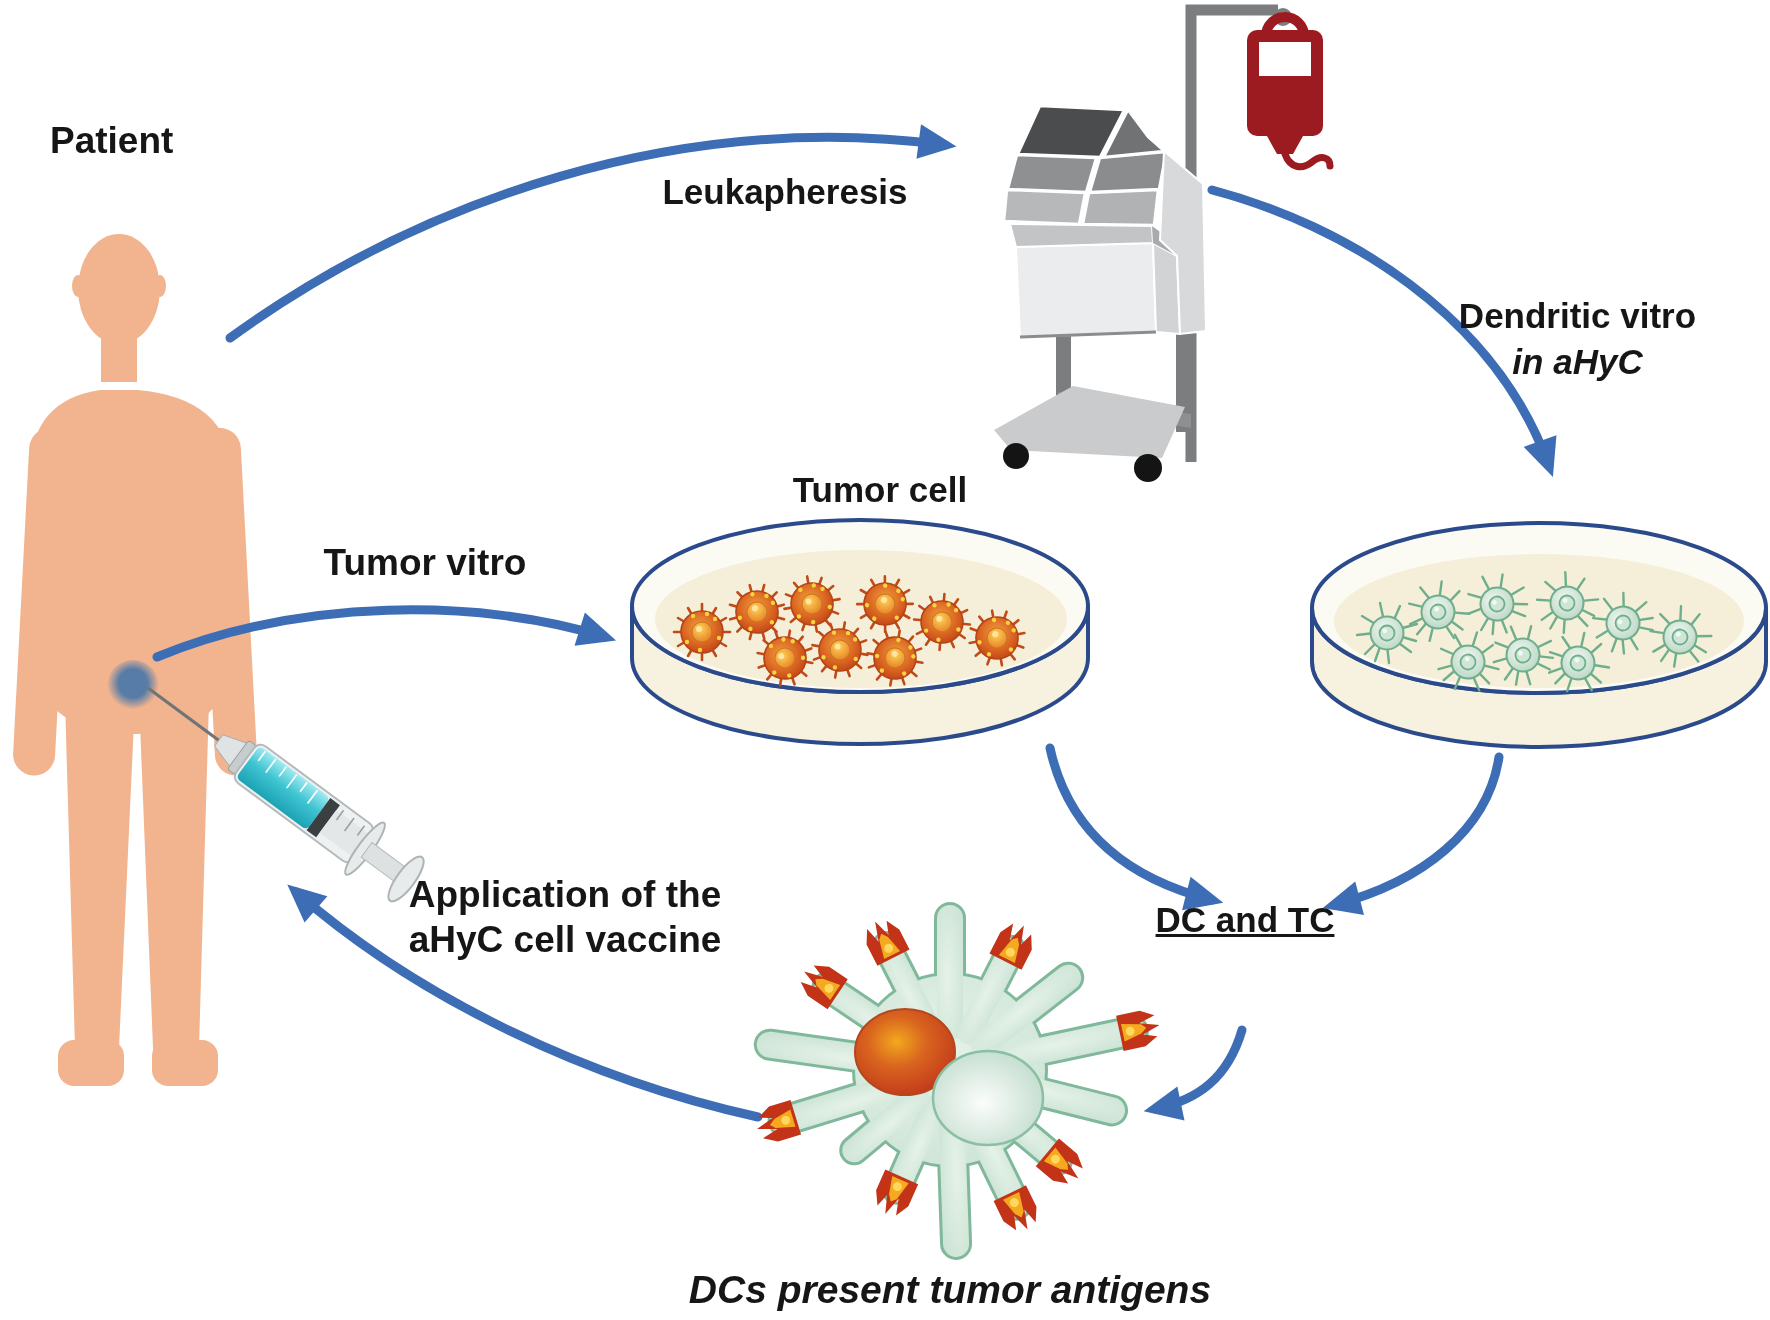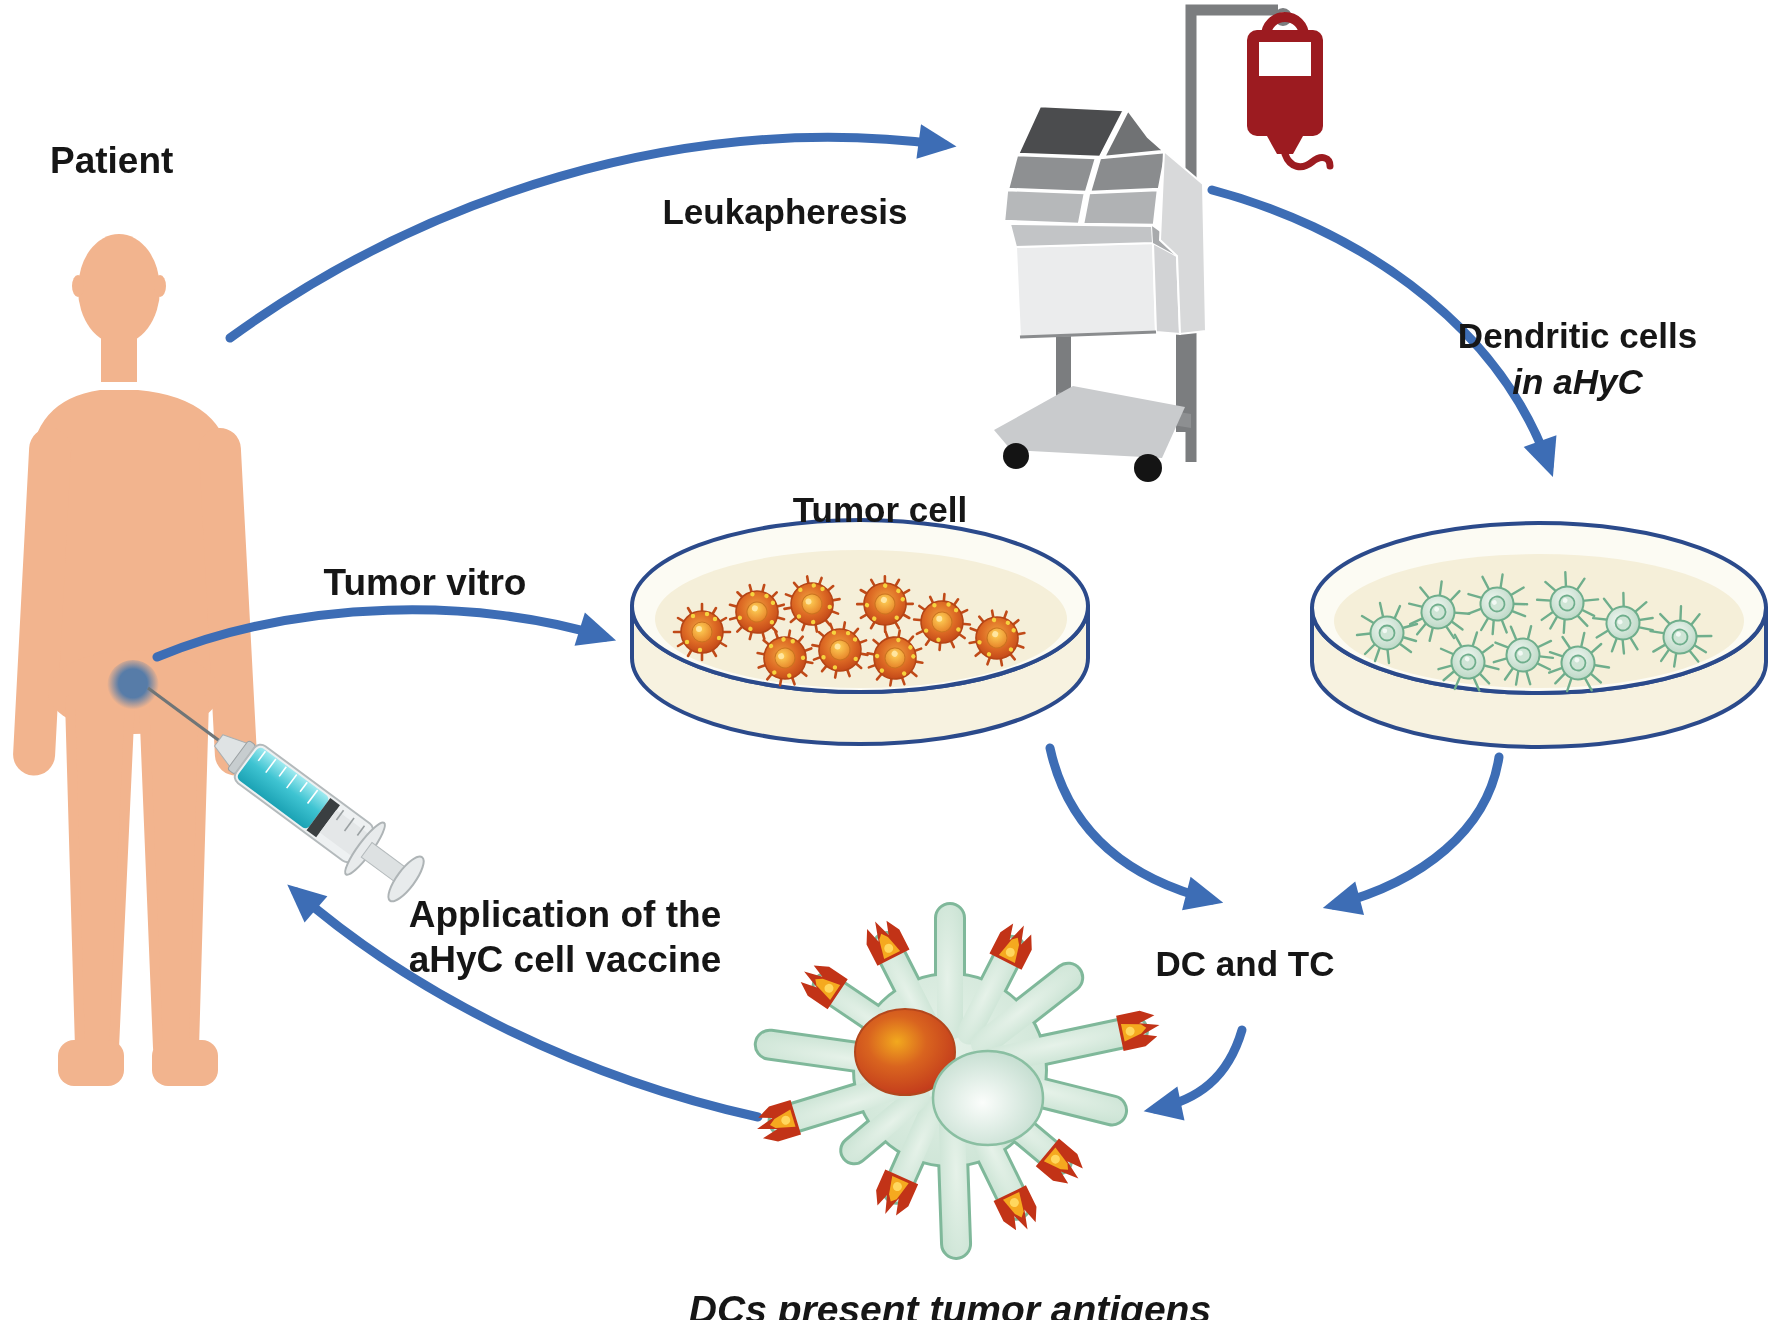--- a/index.html
+++ b/index.html
@@ -10,21 +10,20 @@
     overflow:hidden;
     font-family:"Liberation Sans", sans-serif;
   }
   .canvas svg.scene{position:absolute;left:0;top:0;}
   .lbl{
     position:absolute;
     font-weight:bold;
     color:#161616;
     white-space:nowrap;
     line-height:1.15;
-    margin-top:20px;
   }
   .center{text-align:center;}
   .italic{font-style:italic;}
   .fs37{font-size:37px;}
   .fs38{font-size:35px;}
   .fs39{font-size:39px;font-style:italic;}
 </style>
 </head>
 <body>
 
@@ -279,22 +278,22 @@
       <use href="#flame" transform="translate(110,93) rotate(130) scale(1.5)"></use>
       <use href="#flame" transform="translate(67,138) rotate(154) scale(1.5)"></use>
       <use href="#flame" transform="translate(-55,122) rotate(204) scale(1.5)"></use>
       <use href="#flame" transform="translate(-170,52) rotate(253) scale(1.5)"></use>
     </g>
   </g>
 </svg>
 
 <div class="lbl fs37" style="left:50px;top:120px;">Patient</div>
 <div class="lbl fs38 center" style="left:565px;top:172px;width:440px;">Leukapheresis</div>
-<div class="lbl fs38 center" style="left:1385px;top:296px;width:385px;">Dendritic cells</div>
+<div class="lbl fs38 center" style="left:1385px;top:296px;width:385px;">Dendritic vitro</div>
 <div class="lbl fs38 center italic" style="left:1385px;top:342px;width:385px;">in aHyC</div>
 <div class="lbl fs38 center" style="left:660px;top:470px;width:440px;">Tumor cell</div>
 <div class="lbl fs37 center" style="left:240px;top:542px;width:370px;">Tumor vitro</div>
-<div class="lbl fs38 center" style="left:1075px;top:924px;width:340px;">DC and TC</div>
+<div class="lbl fs38 center" style="left:1075px;top:900px;width:340px;text-decoration:underline;">DC and TC</div>
 <div class="lbl fs37 center" style="left:330px;top:874px;width:470px;">Application of the</div>
 <div class="lbl fs37 center" style="left:330px;top:919px;width:470px;">aHyC cell vaccine</div>
 <div class="lbl fs39 center" style="left:590px;top:1268px;width:720px;">DCs present tumor antigens</div>
 
 </div>
 
 </body></html>

